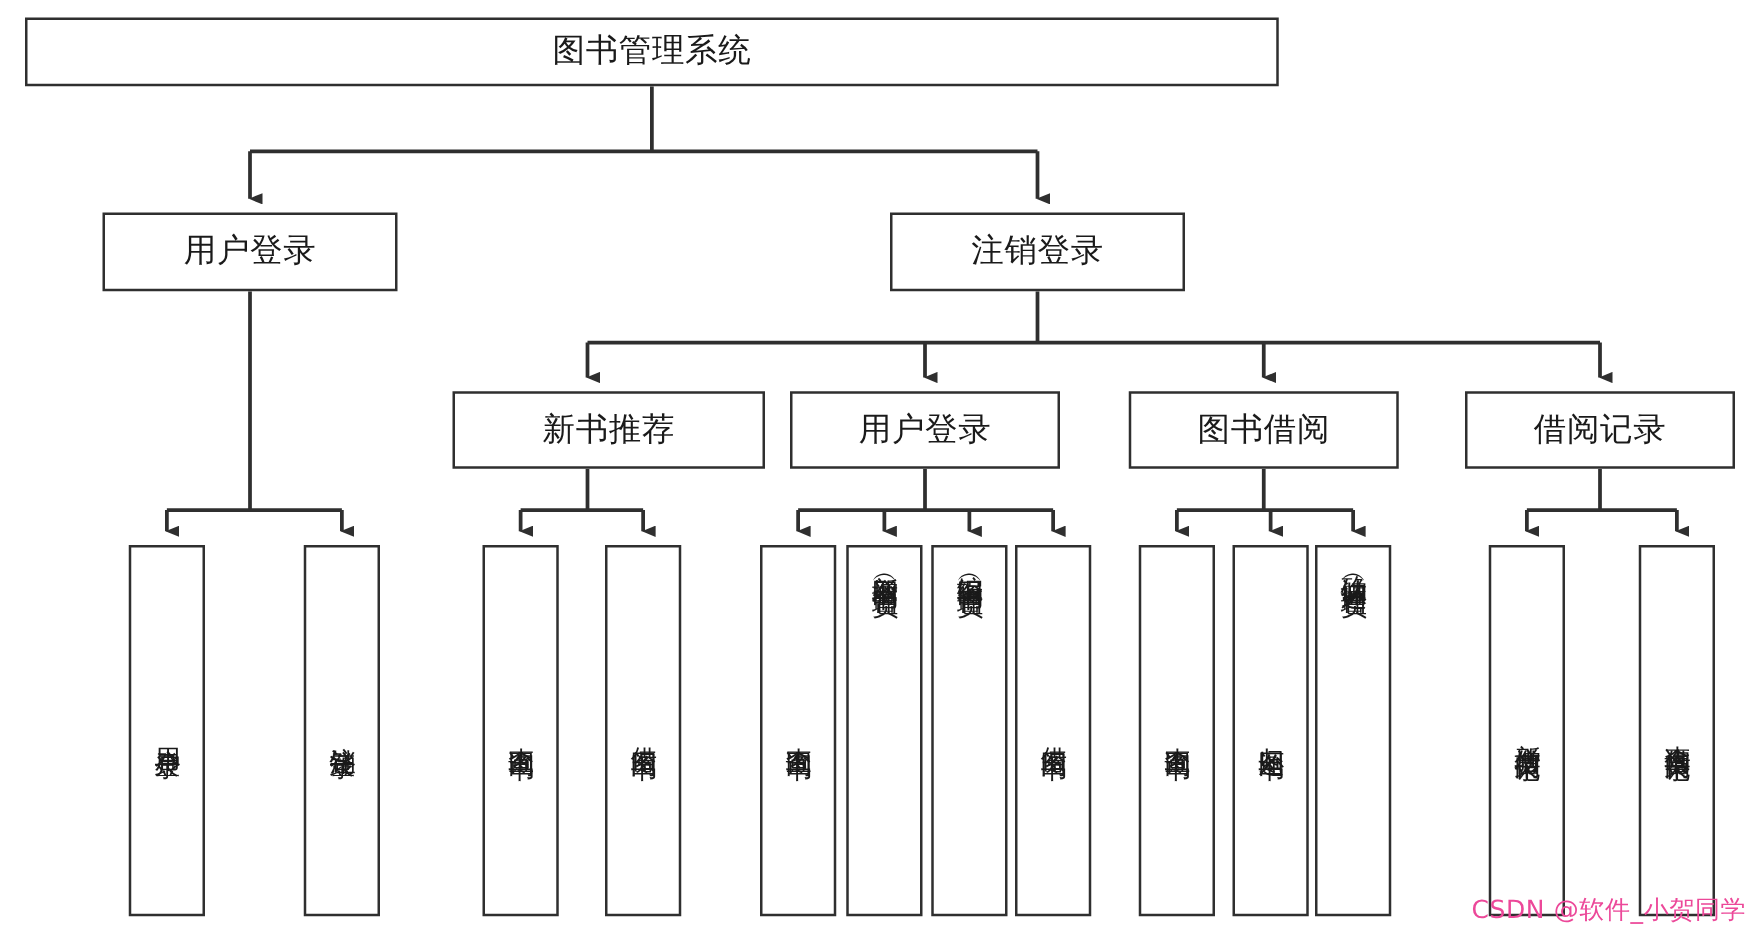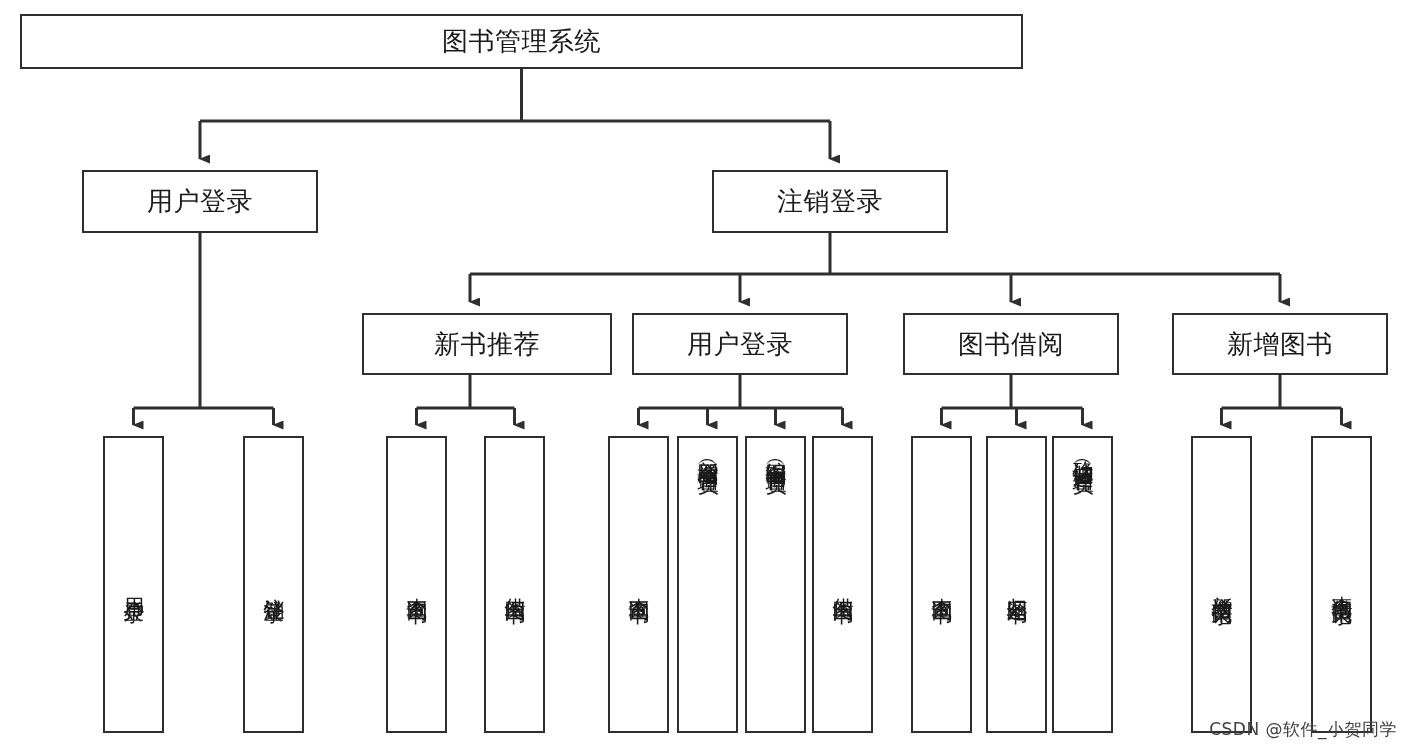--- a/index.html
+++ b/index.html
@@ -62,22 +62,22 @@
     text-align: left;
   }
   .node-box.leaf.centered {
     align-items: center;
     padding-top: 0;
   }
   #watermark {
     position: absolute;
     right: 8px;
     bottom: 6px;
-    font-size: 17px;
-    color: #404040;
+    font-size: 20px;
+    color: #ec4899;
     white-space: nowrap;
     letter-spacing: 0.5px;
     pointer-events: none;
     margin-top: 14px;
   }
 </style>
 </head>
 <body>
 
 <div id="diagram-root">
@@ -139,21 +139,21 @@
   <div class="node-box" style="left:362px; top:313px; width:250px; height:62px;">
     <span class="node-label-h">新书推荐</span>
   </div>
   <div class="node-box" style="left:632px; top:313px; width:216px; height:62px;">
     <span class="node-label-h">用户登录</span>
   </div>
   <div class="node-box" style="left:903px; top:313px; width:216px; height:62px;">
     <span class="node-label-h">图书借阅</span>
   </div>
   <div class="node-box" style="left:1172px; top:313px; width:216px; height:62px;">
-    <span class="node-label-h">新增图书</span>
+    <span class="node-label-h">借阅记录</span>
   </div>
 
   <div class="node-box leaf centered" style="left:103px; top:436px; width:61px; height:297px;">
     <span class="node-label-v">用户登录</span>
   </div>
   <div class="node-box leaf centered" style="left:243px; top:436px; width:61px; height:297px;">
     <span class="node-label-v">注销登录</span>
   </div>
   <div class="node-box leaf centered" style="left:386px; top:436px; width:61px; height:297px;">
     <span class="node-label-v">查询图书</span>

